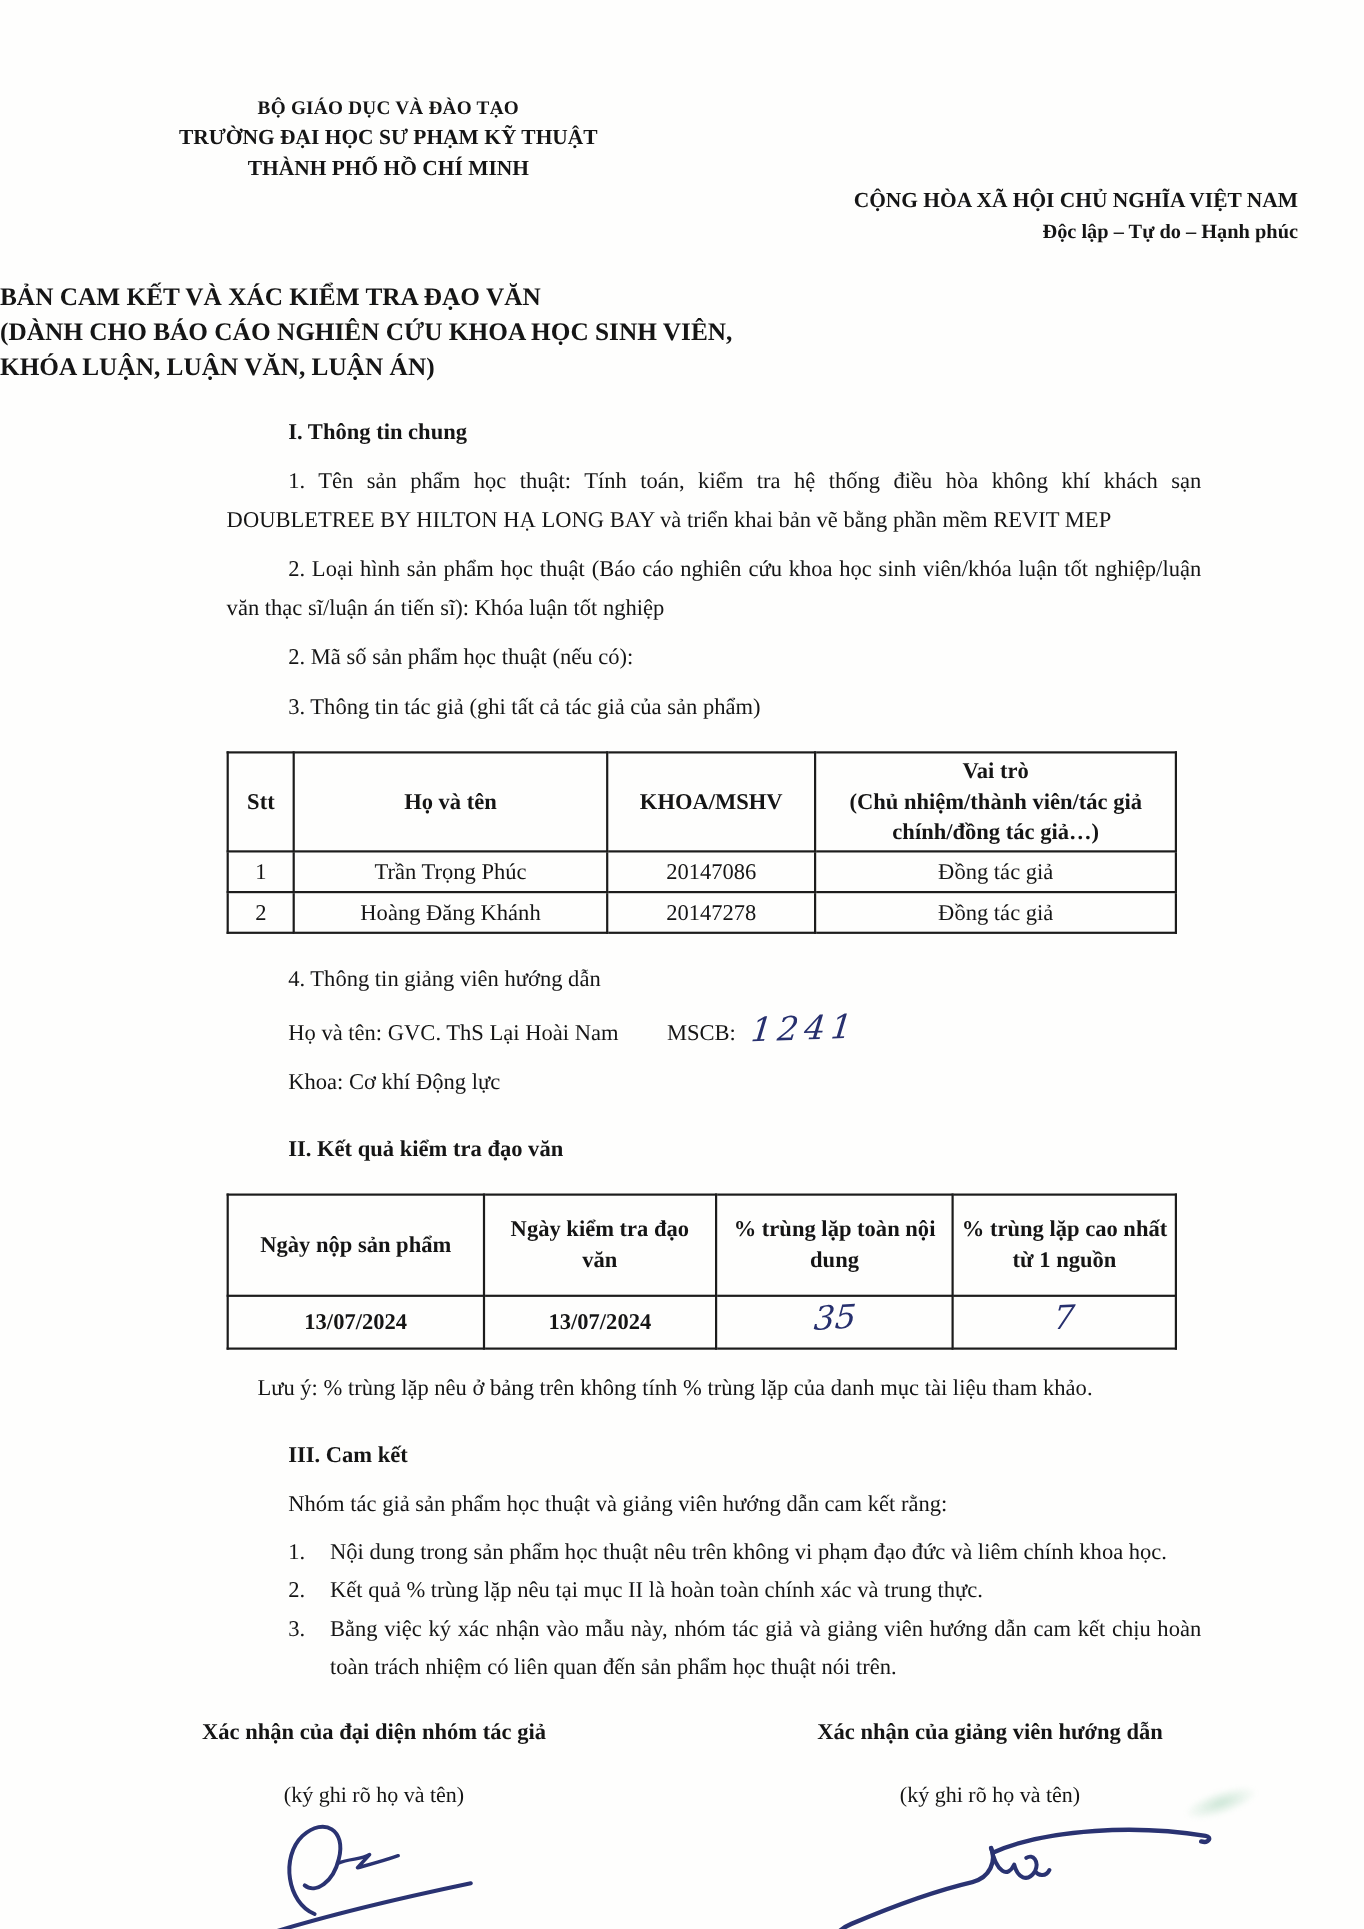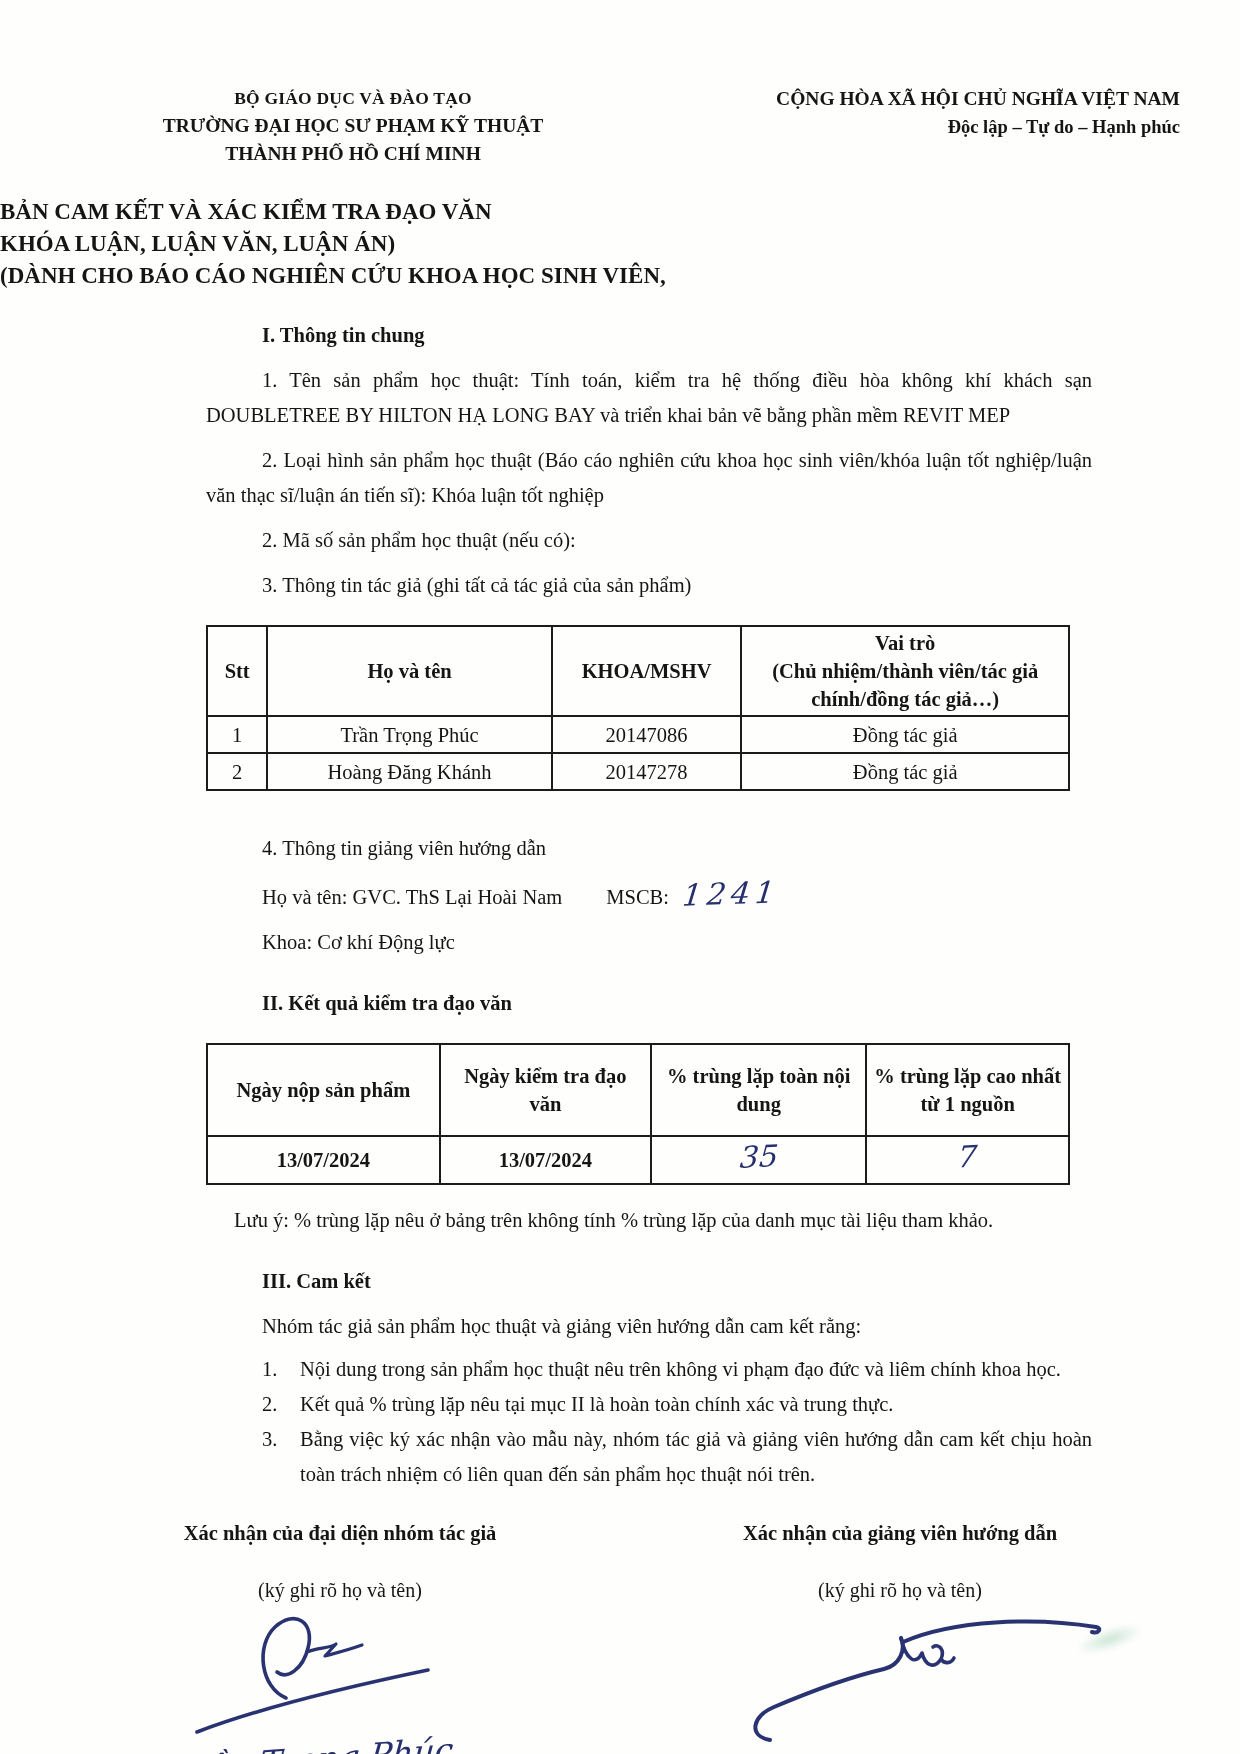--- a/index.html
+++ b/index.html
@@ -8,21 +8,21 @@
     position:relative;
     width:1240px; height:1754px;
     margin:0 auto;
     background:#fefefd;
     color:#151515;
     font-family:"Liberation Serif","DejaVu Serif",serif;
     font-size:20.5px;
     overflow:hidden;
   }
   
-  .hdr { display:flex; padding:84px 60px 0 148px; }
+  .hdr { display:flex; padding:84px 60px 0 148px;flex-direction:column; }
   .hdr-left { width:410px; text-align:center; font-weight:bold; line-height:28px; }
   .hdr-left .l1 { font-size:17.5px; letter-spacing:.2px; }
   .hdr-left .l2, .hdr-left .l3 { font-size:19.5px; }
   .hdr-right { flex:1; text-align:right; line-height:29px; }
   .hdr-right .l1 { font-weight:bold; font-size:19.5px; }
   .hdr-right .l2 { font-weight:bold; font-size:18.5px; }
   
   .title { margin-top:28px; text-align:left; font-weight:bold; font-size:23px; line-height:32px; }
   
   .body { margin:0 148px 0 206px; }
@@ -81,22 +81,22 @@
       <div class="l3">THÀNH PHỐ HỒ CHÍ MINH</div>
     </div>
     <div class="hdr-right">
       <div class="l1">CỘNG HÒA XÃ HỘI CHỦ NGHĨA VIỆT NAM</div>
       <div class="l2">Độc lập – Tự do – Hạnh phúc</div>
     </div>
   </div>
 
   <div class="title">
     <div>BẢN CAM KẾT VÀ XÁC KIỂM TRA ĐẠO VĂN</div>
+    <div>(DÀNH CHO BÁO CÁO NGHIÊN CỨU KHOA HỌC SINH VIÊN,</div>
     <div>KHÓA LUẬN, LUẬN VĂN, LUẬN ÁN)</div>
-    <div>(DÀNH CHO BÁO CÁO NGHIÊN CỨU KHOA HỌC SINH VIÊN,</div>
   </div>
 
   <div class="body">
 
     <div class="h-sec">I. Thông tin chung</div>
     <div class="para ind">1. Tên sản phẩm học thuật: Tính toán, kiểm tra hệ thống điều hòa không khí khách sạn DOUBLETREE BY HILTON HẠ LONG BAY và triển khai bản vẽ bằng phần mềm REVIT MEP</div>
     <div class="para ind">2. Loại hình sản phẩm học thuật (Báo cáo nghiên cứu khoa học sinh viên/khóa luận tốt nghiệp/luận văn thạc sĩ/luận án tiến sĩ): Khóa luận tốt nghiệp</div>
     <div class="para lead">2. Mã số sản phẩm học thuật (nếu có):</div>
     <div class="para lead">3. Thông tin tác giả (ghi tất cả tác giả của sản phẩm)</div>
 
@@ -127,21 +127,21 @@
         </tr>
         <tr>
           <td>2</td>
           <td>Hoàng Đăng Khánh</td>
           <td>20147278</td>
           <td>Đồng tác giả</td>
         </tr>
       </tbody>
     </table>
 
-    <div class="para lead" style="margin-top:40px">4. Thông tin giảng viên hướng dẫn</div>
+    <div class="para lead" style="margin-top:24px">4. Thông tin giảng viên hướng dẫn</div>
     <div class="para lead advisor-line">
       <span>Họ và tên: GVC. ThS Lại Hoài Nam</span>
       <span class="mscb-label">MSCB:</span>
       <span class="pen pen-mscb">1241</span>
     </div>
     <div class="para lead">Khoa: Cơ khí Động lực</div>
 
     <div class="h-sec">II. Kết quả kiểm tra đạo văn</div>
     <table class="t-result">
       <colgroup>

